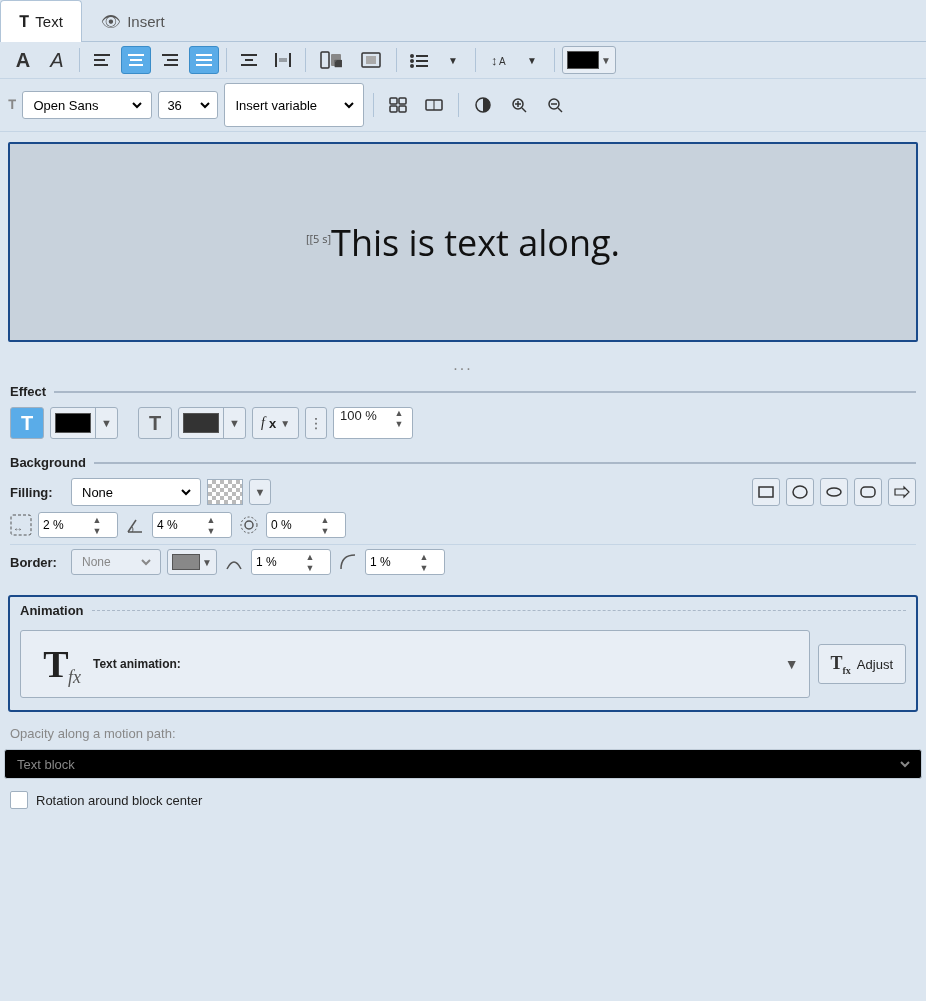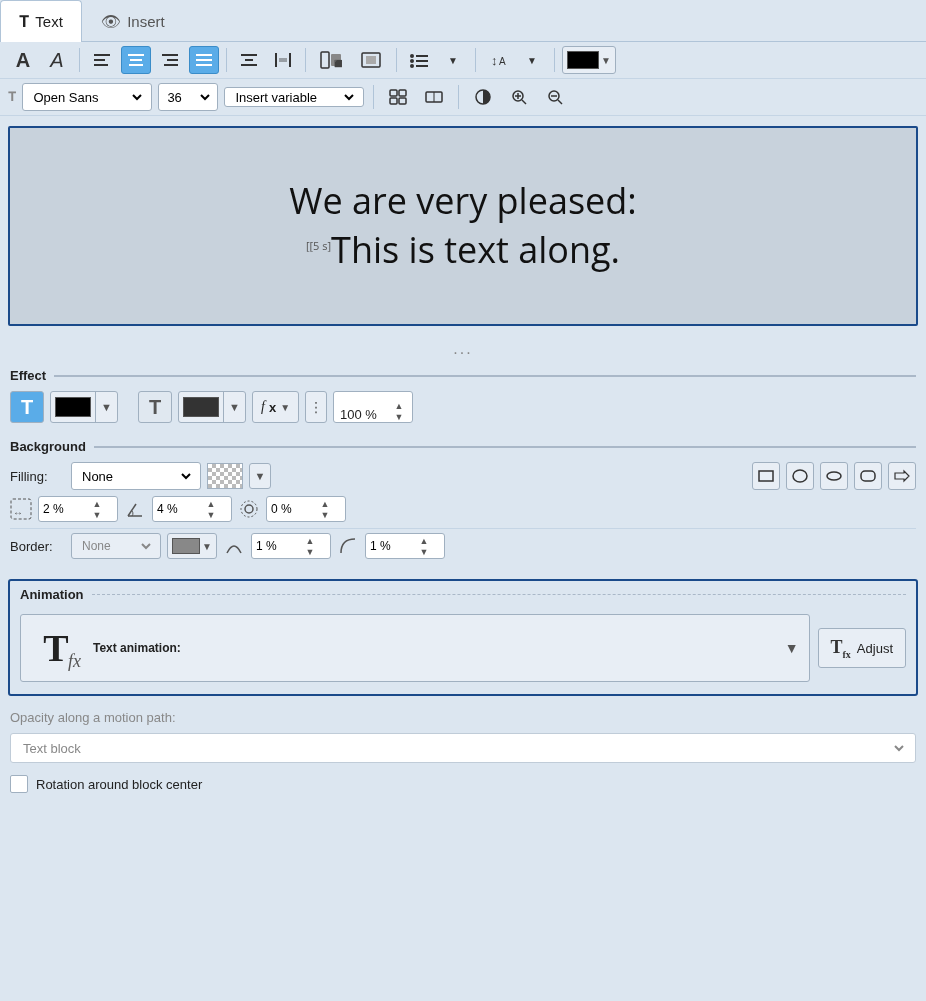--- a/index.html
+++ b/index.html
@@ -135,21 +135,21 @@
       height: 28px;
       border: 1px solid #a0b0c0;
       border-radius: 3px;
       background: #fff;
       padding: 0 4px;
       width: 60px;
     }
     .var-select {
       display: flex;
       align-items: center;
-      height: 20px;
+      height: 44px;
       border: 1px solid #a0b0c0;
       border-radius: 3px;
       background: #fff;
       padding: 0 6px;
       min-width: 140px;
     }
 
     
     .preview-area {
       margin: 10px 8px;
@@ -280,21 +280,21 @@
       height: 32px;
       border: 1px solid #a0b0c0;
       border-radius: 3px;
       background: #e8eef5;
       cursor: pointer;
       font-size: 14px;
       color: #555;
     }
     .opacity-spin {
       display: flex;
-      align-items: flex-end;
+      align-items: flex-start;
       border: 1px solid #a0b0c0;
       border-radius: 3px;
       background: #fff;
       height: 32px;
       padding: 0 6px;
       min-width: 80px;
       gap: 4px;
     }
     .spin-arrows {
       display: flex;
@@ -315,21 +315,21 @@
     
     .bg-section {
       padding: 4px 10px 8px 10px;
     }
     .bg-row {
       display: flex;
       align-items: center;
       gap: 6px;
       margin-bottom: 6px;
     }
-    .bg-label { font-weight: 400; min-width: 55px; }
+    .bg-label { font-weight: 700; min-width: 55px; }
     .bg-select {
       display: flex;
       align-items: center;
       border: 1px solid #a0b0c0;
       border-radius: 3px;
       background: #fff;
       height: 28px;
       padding: 0 6px;
       min-width: 130px;
       cursor: pointer;
@@ -516,26 +516,26 @@
       color: #333;
     }
 
     
     .motion-section {
       padding: 6px 10px 4px 10px;
       color: #888;
       font-size: 13px;
     }
     .motion-select {
-      margin: 4px 10px;
+      margin: 4px 4px;
       display: flex;
       align-items: center;
       border: 1px solid #c0ccd8;
       border-radius: 3px;
-      background: #ffffff;
+      background: #000000;
       height: 30px;
       padding: 0 8px;
       color: #888;
     }
     .motion-select select {
       border: none;
       background: transparent;
       font-size: 13px;
       color: #888;
       outline: none;
@@ -745,21 +745,20 @@
   <button class="tb-btn">
     <svg width="18" height="16">
       <circle cx="8" cy="7" r="5" fill="none" stroke="#333" stroke-width="1.5"></circle>
       <line x1="12" y1="11" x2="16" y2="15" stroke="#333" stroke-width="1.5"></line>
       <line x1="5" y1="7" x2="11" y2="7" stroke="#333" stroke-width="1.5"></line>
     </svg>
   </button>
 </div>
 
 <div class="preview-area">
-  <div class="preview-text-main">We are very pleased:</div>
   <div class="preview-text-sub">
     <span class="timing-badge">[[5 s]</span><span>This is text along.</span>
   </div>
 </div>
 
 <div class="more-dots">...</div>
 
 <div class="section-header">
   <span>Effect</span>
 </div>

